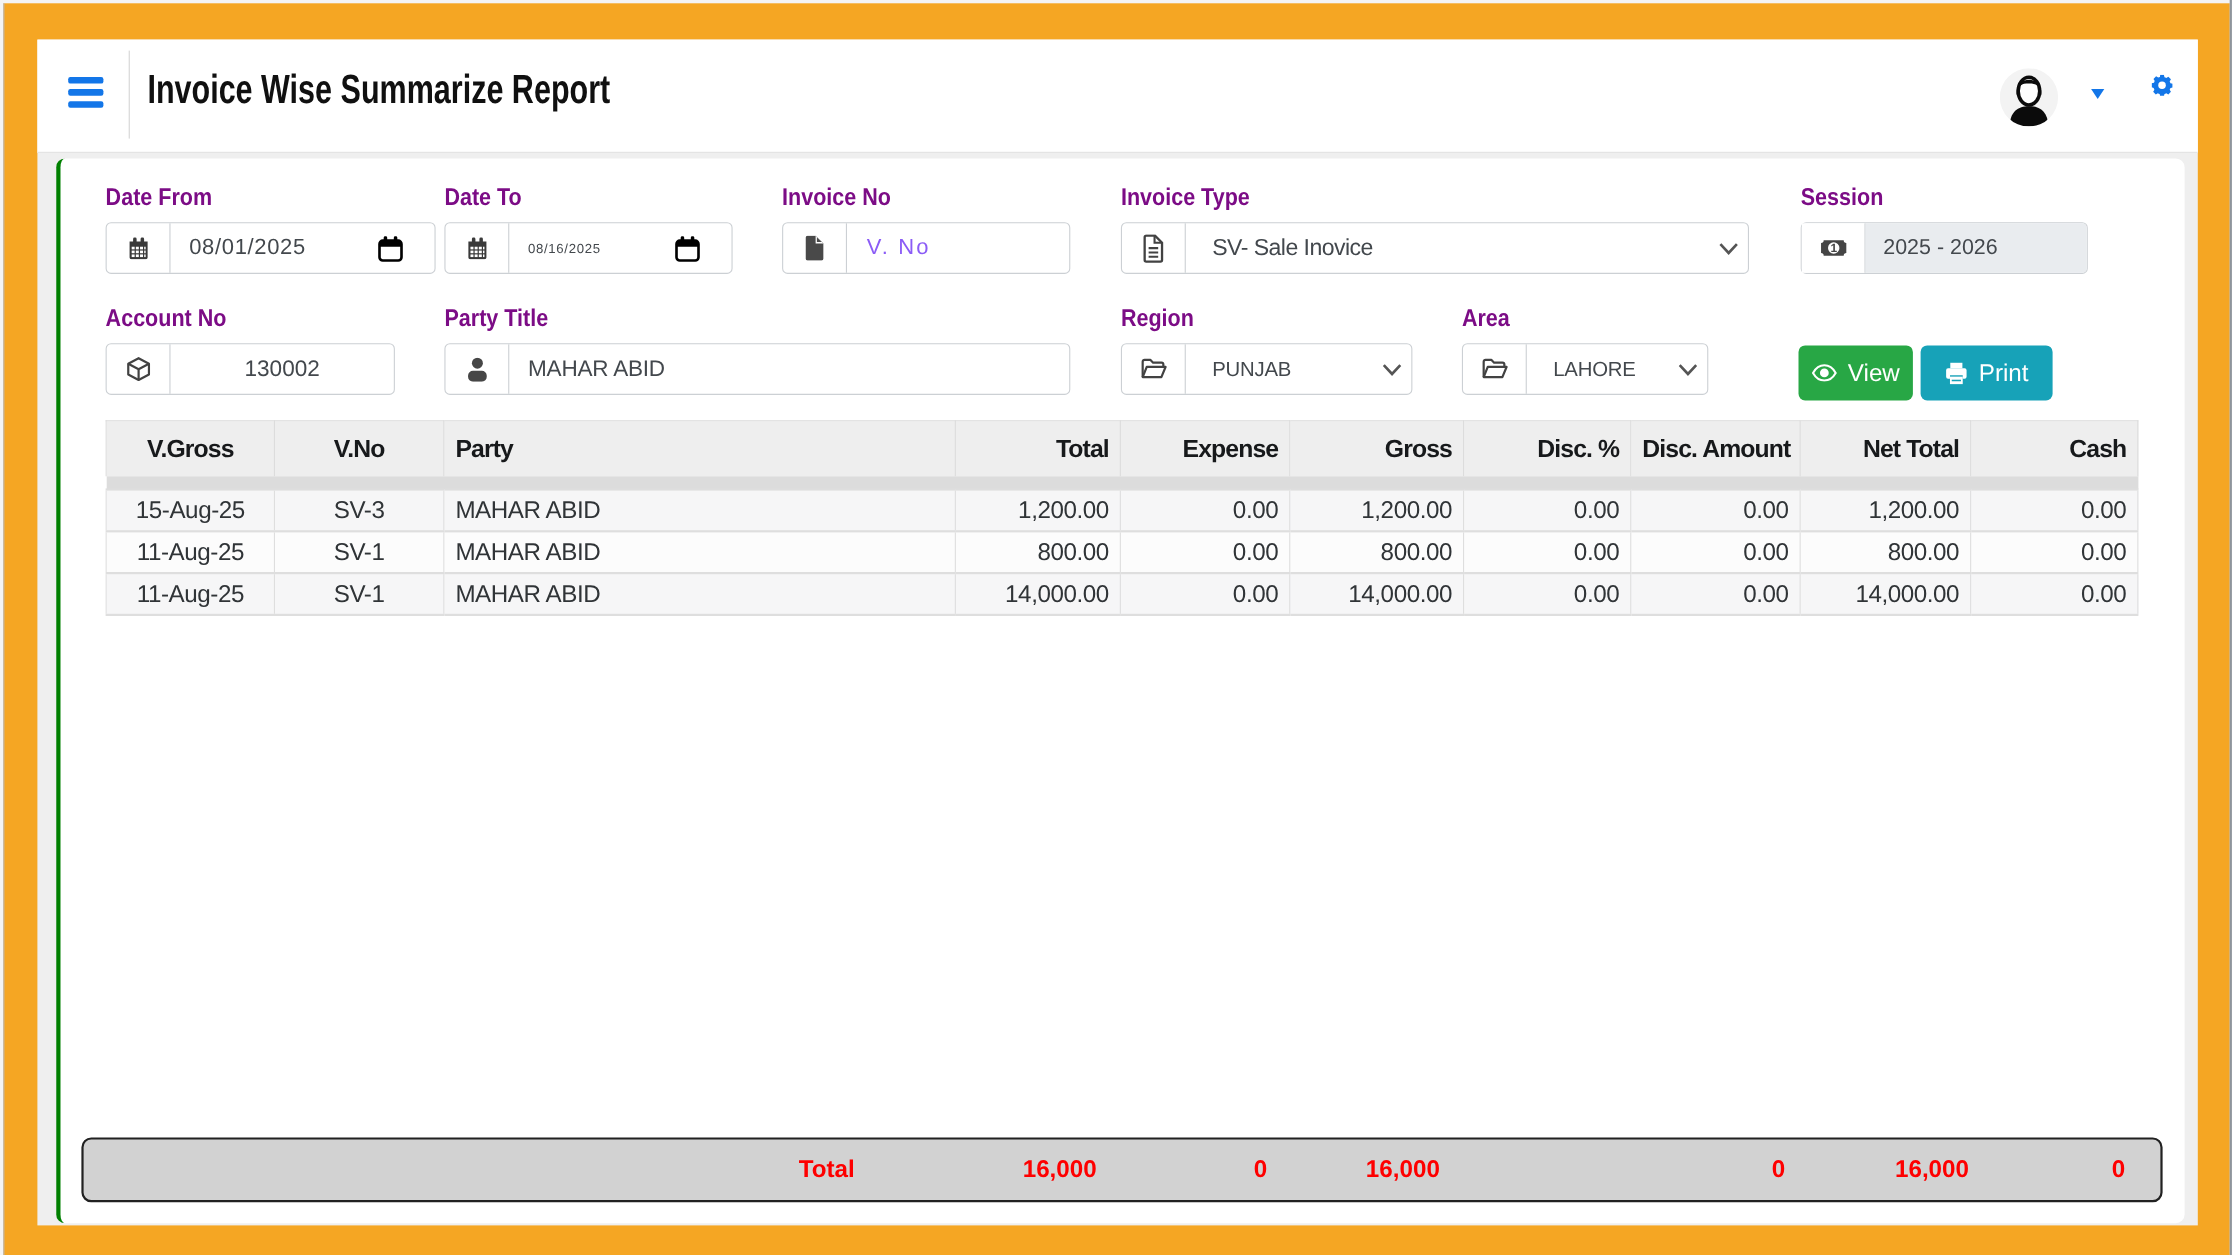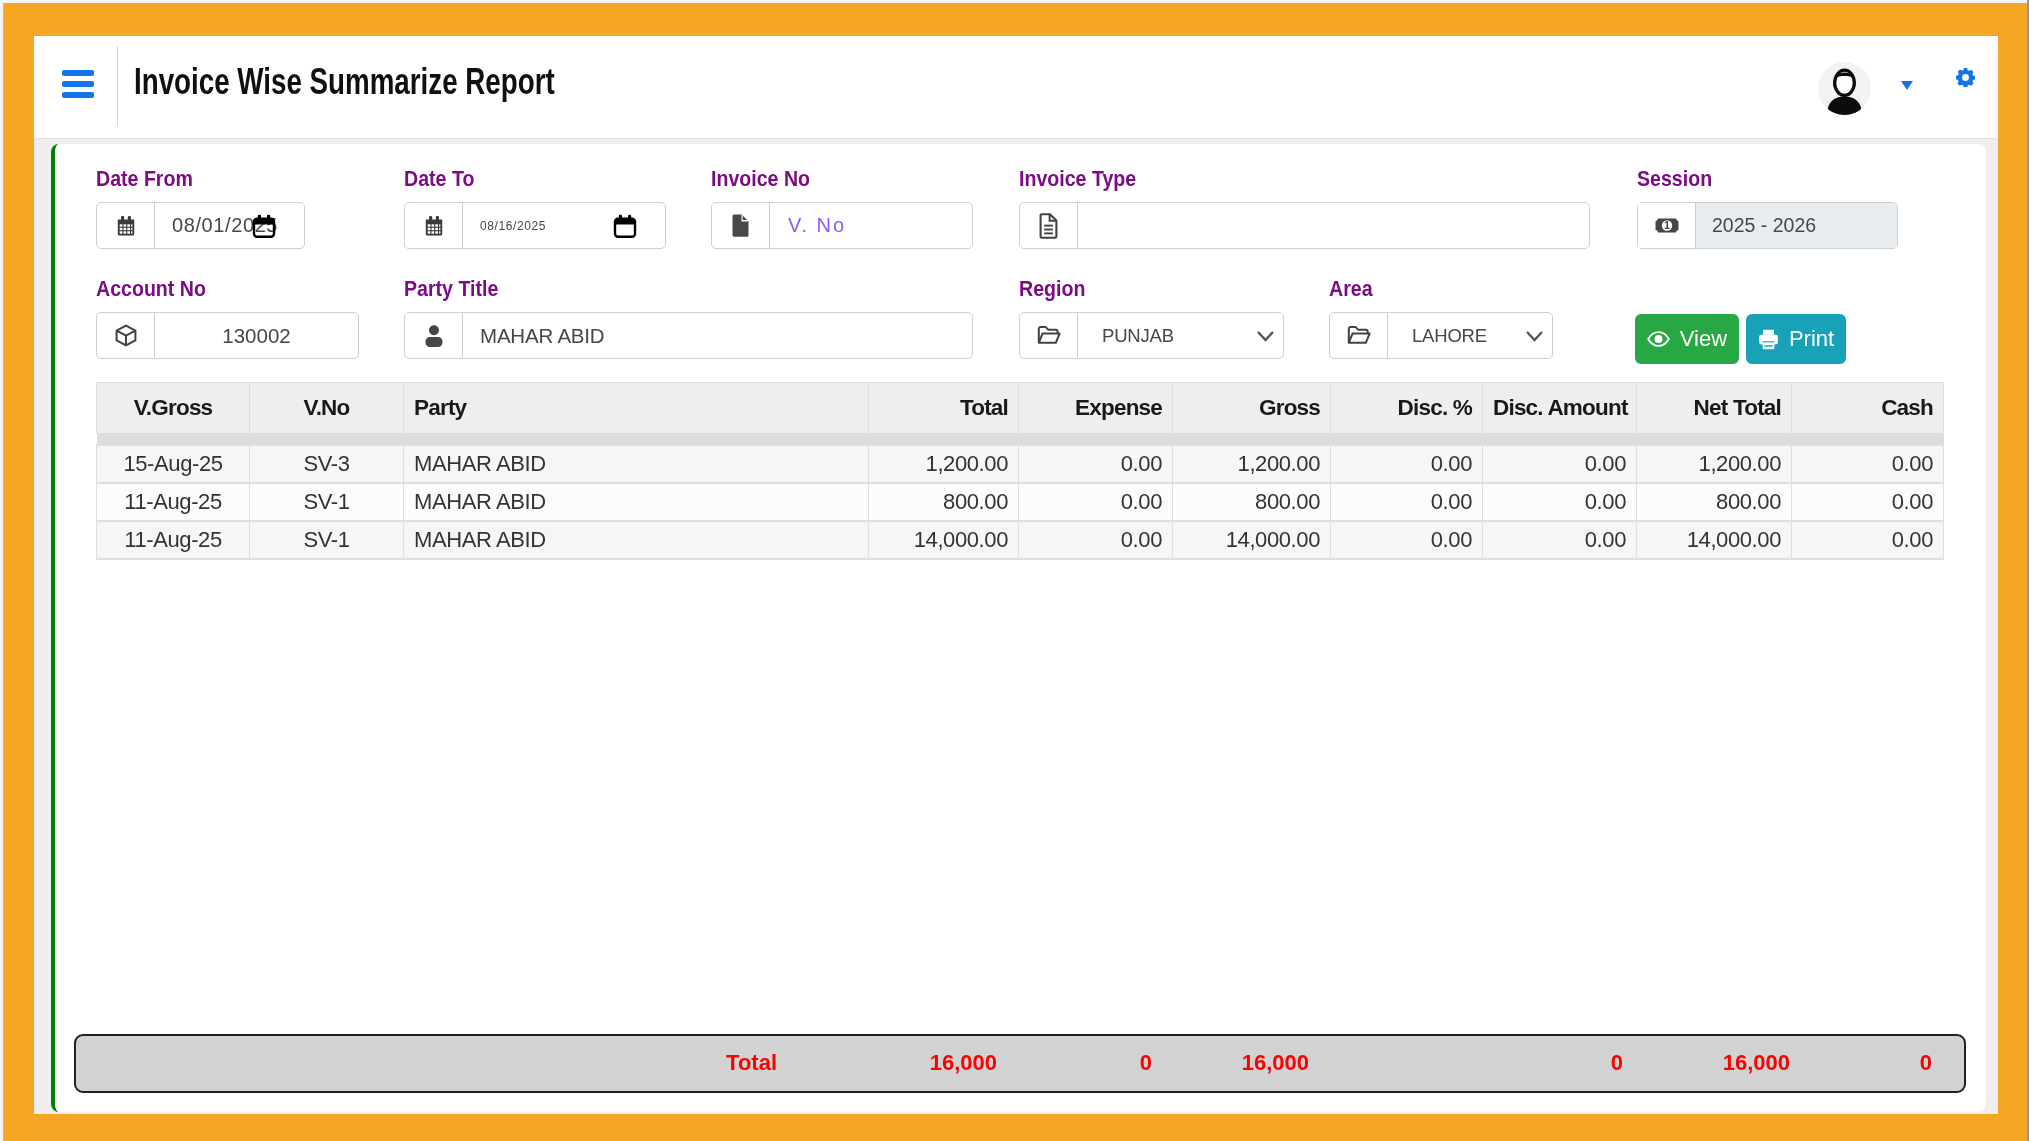--- a/index.html
+++ b/index.html
@@ -84,21 +84,21 @@
   <div class="lbl" style="left:404px;top:166px">Date To</div>
   <div class="lbl" style="left:711px;top:166px">Invoice No</div>
   <div class="lbl" style="left:1019px;top:166px">Invoice Type</div>
   <div class="lbl" style="left:1637px;top:166px">Session</div>
 
   <div class="lbl" style="left:96px;top:276px">Account No</div>
   <div class="lbl" style="left:404px;top:276px">Party Title</div>
   <div class="lbl" style="left:1019px;top:276px">Region</div>
   <div class="lbl" style="left:1329px;top:276px">Area</div>
 
-  <div class="ig" style="left:96px;top:202px;width:209px">
+  <div class="ig" style="left:96px;top:202px;width:300px">
     <div class="ibox">
       <svg width="20" height="21" viewBox="0 0 20 21">
         <rect x="5" y="1" width="3.2" height="5.6" rx="1.3" fill="#3a3a3a"></rect>
         <rect x="11.8" y="1" width="3.2" height="5.6" rx="1.3" fill="#3a3a3a"></rect>
         <path d="M1.8 4.5h16.4v14.5a1.6 1.6 0 0 1-1.6 1.6H3.4a1.6 1.6 0 0 1-1.6-1.6z" fill="#3a3a3a"></path>
         <g fill="#fff">
           <rect x="3.7" y="9.3" width="2.7" height="2.4"></rect>
           <rect x="7.5" y="9.3" width="2.7" height="2.4"></rect>
           <rect x="11.3" y="9.3" width="2.7" height="2.4"></rect>
           <rect x="15.1" y="9.3" width="1.3" height="2.4"></rect>
@@ -170,20 +170,26 @@
   <div class="ig" style="left:1019px;top:202px;width:571px">
     <div class="ibox">
       <svg width="21" height="26" viewBox="0 0 21 26">
         <path d="M2.6 2.6a1.4 1.4 0 0 1 1.4-1.4h8l6.4 6.4v15.8a1.4 1.4 0 0 1-1.4 1.4H4a1.4 1.4 0 0 1-1.4-1.4z" fill="none" stroke="#424242" stroke-width="2.1"></path>
         <path d="M11.6 1.5v6.2h6.4" fill="none" stroke="#424242" stroke-width="1.9"></path>
         <line x1="6.2" y1="12.6" x2="14.9" y2="12.6" stroke="#424242" stroke-width="1.9"></line>
         <line x1="6.2" y1="16.5" x2="14.9" y2="16.5" stroke="#424242" stroke-width="1.9"></line>
         <line x1="6.2" y1="20.4" x2="14.9" y2="20.4" stroke="#424242" stroke-width="1.9"></line>
       </svg>
     </div>
+    <div class="val">
+      <span style="margin-left:24px;font-size:21px;letter-spacing:-0.5px">SV- Sale Inovice</span>
+      <svg class="chev" width="19" height="12" viewBox="0 0 19 12">
+        <path d="M2 2l7.5 8L17 2" fill="none" stroke="#555" stroke-width="2.4"></path>
+      </svg>
+    </div>
   </div>
   <div class="ig dis" style="left:1637px;top:202px;width:261px">
     <div class="ibox" style="background:#fff">
       <svg width="24" height="15" viewBox="0 0 24 15">
         <path d="M0.5 0.5 h23 v14 h-23 z M0.5 2.9 A2.4 2.4 0 0 0 2.9 0.5 L0.5 0.5 Z M21.1 0.5 A2.4 2.4 0 0 0 23.5 2.9 L23.5 0.5 Z M23.5 12.1 A2.4 2.4 0 0 0 21.1 14.5 L23.5 14.5 Z M2.9 14.5 A2.4 2.4 0 0 0 0.5 12.1 L0.5 14.5 Z" fill="#454545" fill-rule="evenodd"></path>
         <circle cx="12" cy="7.5" r="5.2" fill="#fff"></circle>
         <text x="12" y="11.4" font-size="10.8" font-weight="bold" fill="#454545" text-anchor="middle" font-family="Liberation Sans">1</text>
       </svg>
     </div>
     <div class="val">
@@ -242,21 +248,21 @@
     </div>
   </div>
 
   <div class="btn" style="left:1635px;top:314px;width:104px;background:#28a745">
     <svg width="23" height="16" viewBox="0 0 23 16">
       <path d="M1.2 8 C4.2 2.7 7.5 1.1 11.5 1.1 C15.5 1.1 18.8 2.7 21.8 8 C18.8 13.3 15.5 14.9 11.5 14.9 C7.5 14.9 4.2 13.3 1.2 8 Z" fill="none" stroke="#fff" stroke-width="1.9"></path>
       <circle cx="11.5" cy="8" r="4" fill="#fff"></circle>
     </svg>
     <span>View</span>
   </div>
-  <div class="btn" style="left:1746px;top:314px;width:100px;background:#17a2b8">
+  <div class="btn" style="left:1746px;top:314px;width:120px;background:#17a2b8">
     <svg width="21" height="21" viewBox="0 0 21 21">
       <rect x="5" y="0.8" width="11" height="5" fill="#fff"></rect>
       <path d="M1.2 7.6 a1.8 1.8 0 0 1 1.8-1.8 h15 a1.8 1.8 0 0 1 1.8 1.8 v6 a1.8 1.8 0 0 1-1.8 1.8 h-1.7 v-3.2 H4.7 v3.2 H3 a1.8 1.8 0 0 1-1.8-1.8 z" fill="#fff"></path>
       <rect x="4.7" y="13.4" width="11.6" height="6.8" fill="#fff"></rect>
       <rect x="6.3" y="16.2" width="8.4" height="1.4" fill="#17a2b8"></rect>
     </svg>
     <span>Print</span>
   </div>
 
   <div class="tblwrap">

